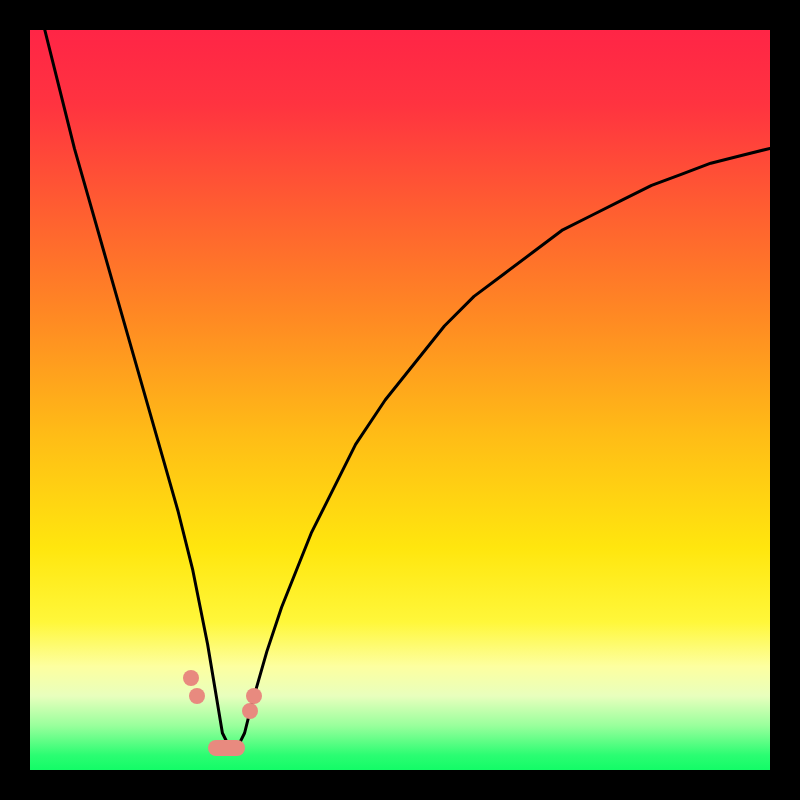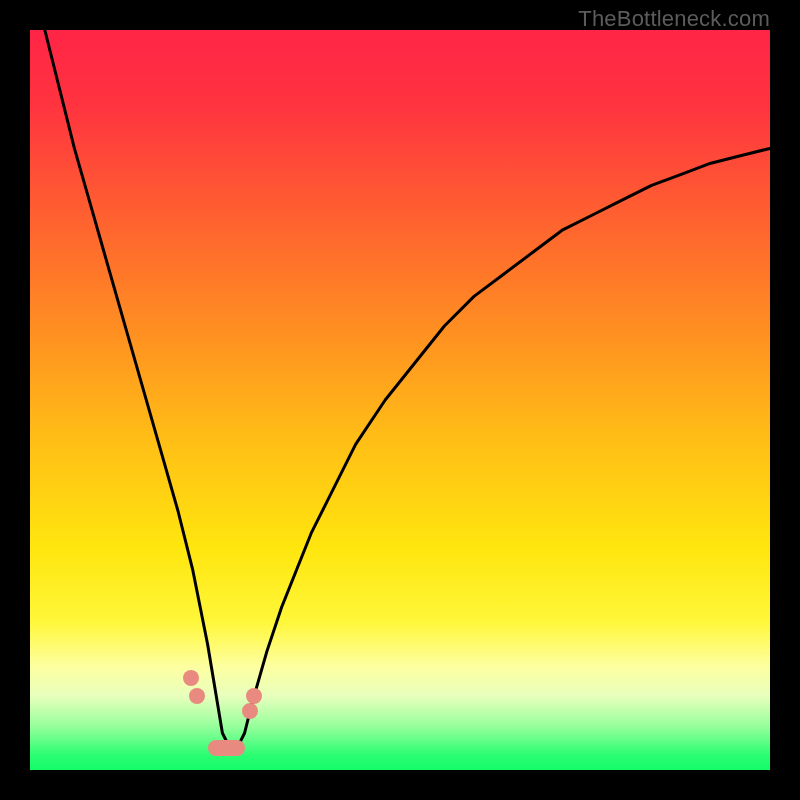--- a/index.html
+++ b/index.html
@@ -51,21 +51,20 @@
       background: #e88a7f;
       border-radius: 8px;
       transform-origin: left center;
       transform: translate(0, -50%);
     }
   </style>
 </head>
 <body>
 
 <div class="frame">
-  <div class="watermark">TheBottleneck.com</div>
   <div class="plot-area">
     <svg class="gradient-bg" width="740" height="740" viewBox="0 0 740 740" preserveAspectRatio="none">
       <defs>
         <linearGradient id="bg-grad" x1="0" y1="0" x2="0" y2="1">
             <stop offset="0%" stop-color="#ff2546"></stop>
             <stop offset="10%" stop-color="#ff3340"></stop>
             <stop offset="25%" stop-color="#ff6030"></stop>
             <stop offset="40%" stop-color="#ff8d22"></stop>
             <stop offset="55.00000000000001%" stop-color="#ffbd16"></stop>
             <stop offset="70%" stop-color="#ffe60e"></stop>

